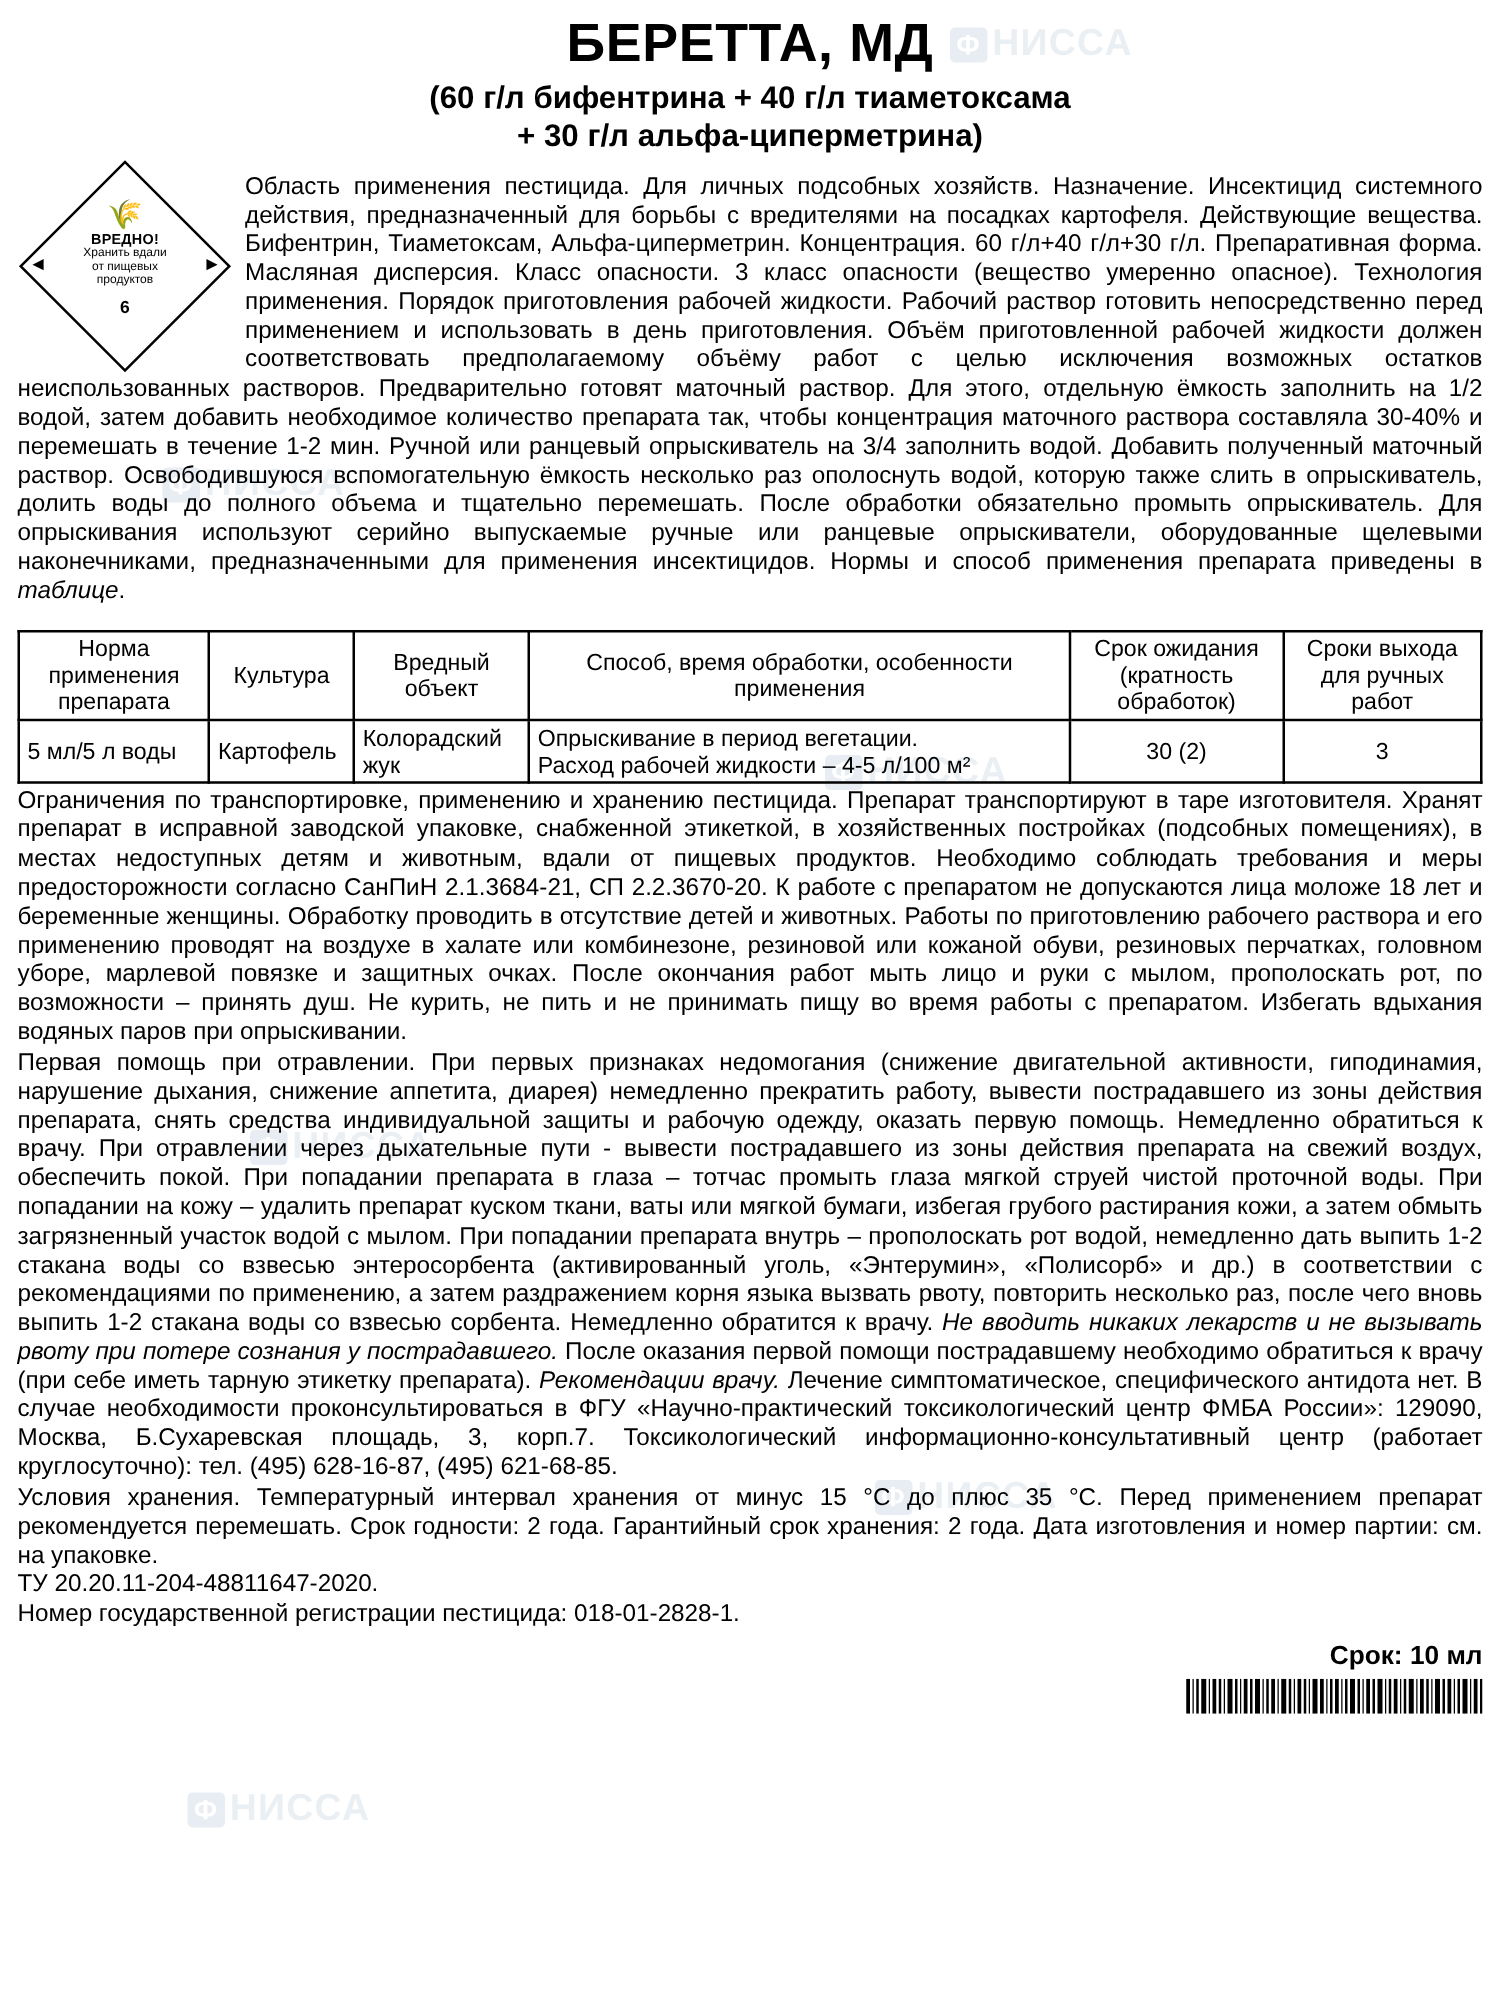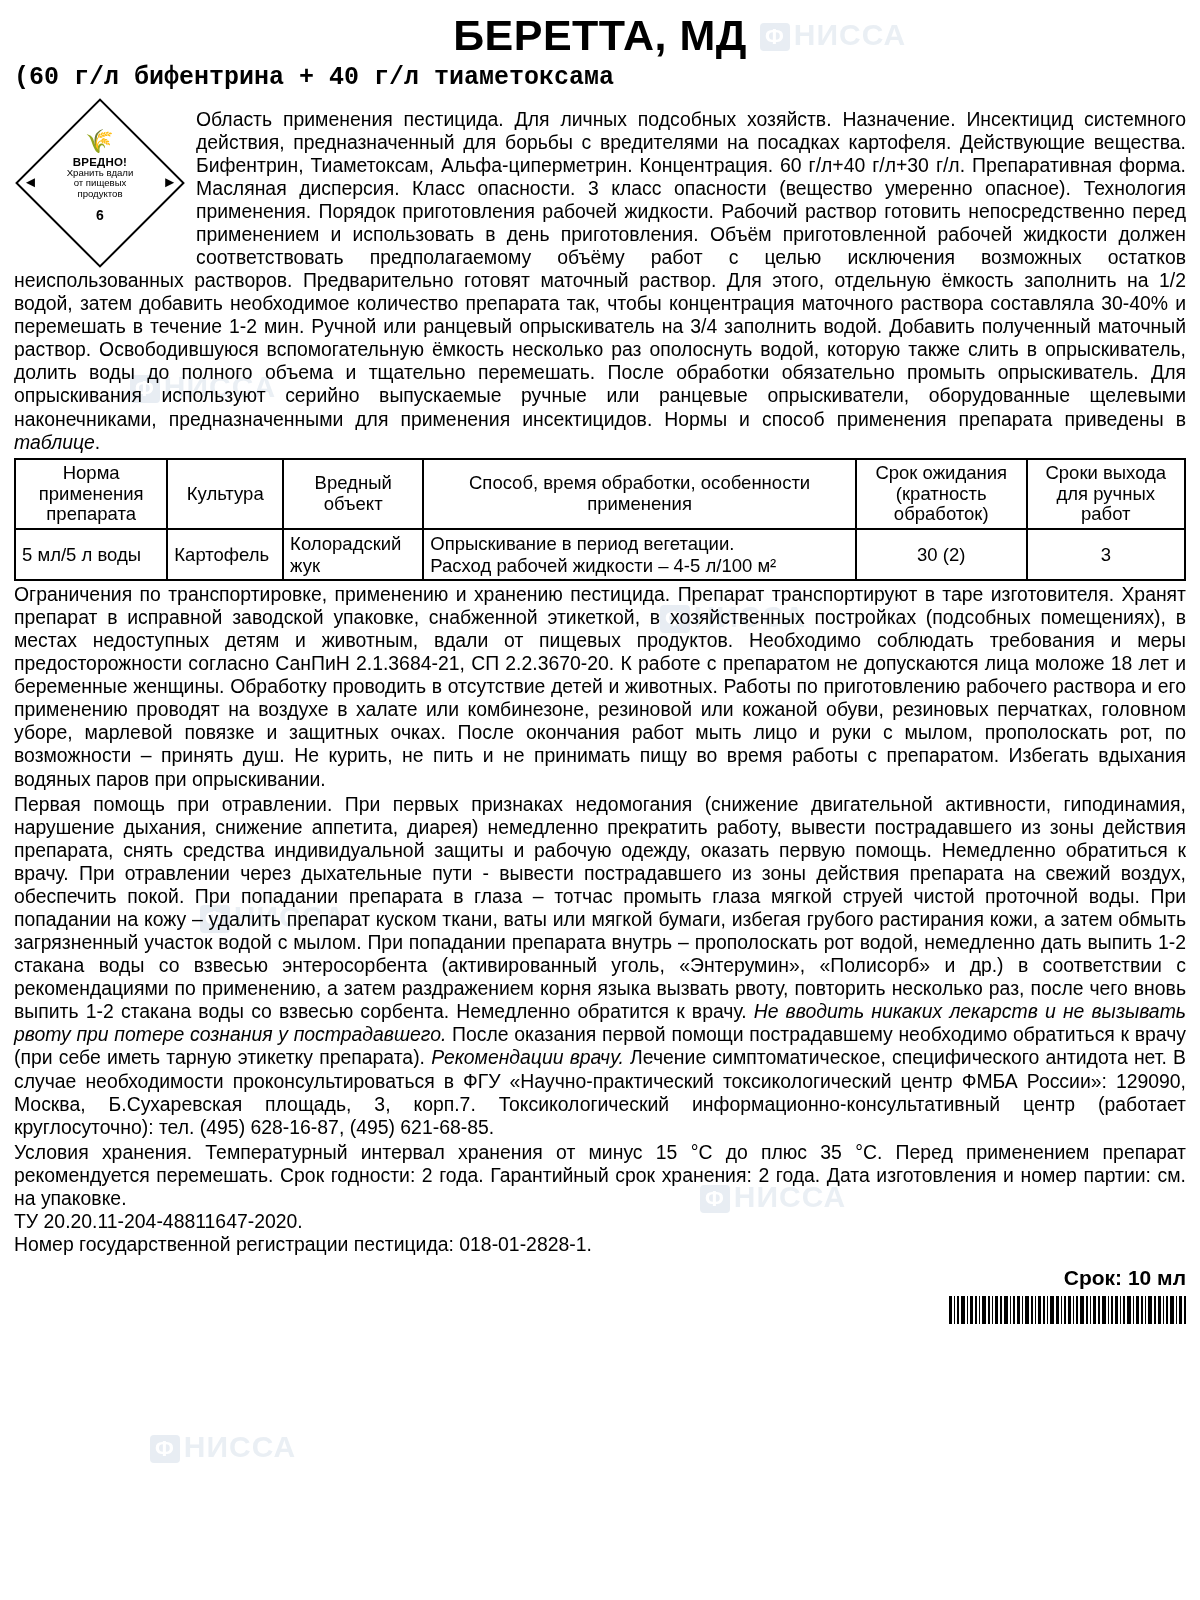--- a/index.html
+++ b/index.html
@@ -43,26 +43,25 @@
 
   h1.title {
     text-align:center;
     font-size:43px;
     font-weight:bold;
     margin:4px 0 0 0;
     letter-spacing:0.5px;
     line-height:1.0;
   }
   .subtitle {
-    text-align:left;
+    text-align:center;
     font-size:25px;
     font-weight:bold;
     line-height:1.22;
     margin:6px 0 0 0;
-    font-family:Liberation Mono, monospace;
   }
   .body-text {
     font-size:19.4px;
     line-height:1.19;
     text-align:justify;
     text-justify:inter-word;
     margin:0;
   }
   b, .b { font-weight:normal; }
   i, .i { font-style:italic; }
@@ -93,21 +92,21 @@
     position:absolute; top:66px; font-size:15px; line-height:1;
   }
   .arrow-l { left:-2px; }
   .arrow-r { right:-2px; }
   .codes { margin-top:8px; font-size:20px; font-weight:bold; line-height:1.2; text-align:left; padding-left:4px;}
   .codes .row { display:flex; justify-content:space-between; width:162px;}
 
   table.norms {
     width:100%;
     border-collapse:collapse;
-    margin-top:4px;
+    margin-top:20px;
     font-size:18.5px;
   }
   table.norms th, table.norms td {
     border:2px solid #000;
     padding:3px 6px;
     vertical-align:middle;
   }
   table.norms th { font-weight:normal; text-align:center; line-height:1.13; }
   table.norms td { line-height:1.15; }
   .c-center { text-align:center; }
@@ -141,20 +140,21 @@
   <div class="wm" style="left:660px; top:600px;"><span class="bx">Ф</span><span>НИССА</span></div>
   <div class="wm" style="left:200px; top:900px;"><span class="bx">Ф</span><span>НИССА</span></div>
   <div class="wm" style="left:700px; top:1180px;"><span class="bx">Ф</span><span>НИССА</span></div>
   <div class="wm" style="left:150px; top:1430px;"><span class="bx">Ф</span><span>НИССА</span></div>
 
   <div class="content">
 
     <h1 class="title">БЕРЕТТА, МД</h1>
     <div class="subtitle">
       <div>(60 г/л бифентрина + 40 г/л тиаметоксама</div>
+      <div>+ 30 г/л альфа-циперметрина)</div>
     </div>
 
     <div class="top-block clearfix">
       <div class="hazard">
         <div class="diamond-wrap">
           <div class="diamond"></div>
           <div class="arrow-l">◄</div>
           <div class="arrow-r">►</div>
           <div class="diamond-inner">
             <div class="wheat">🌾</div>

